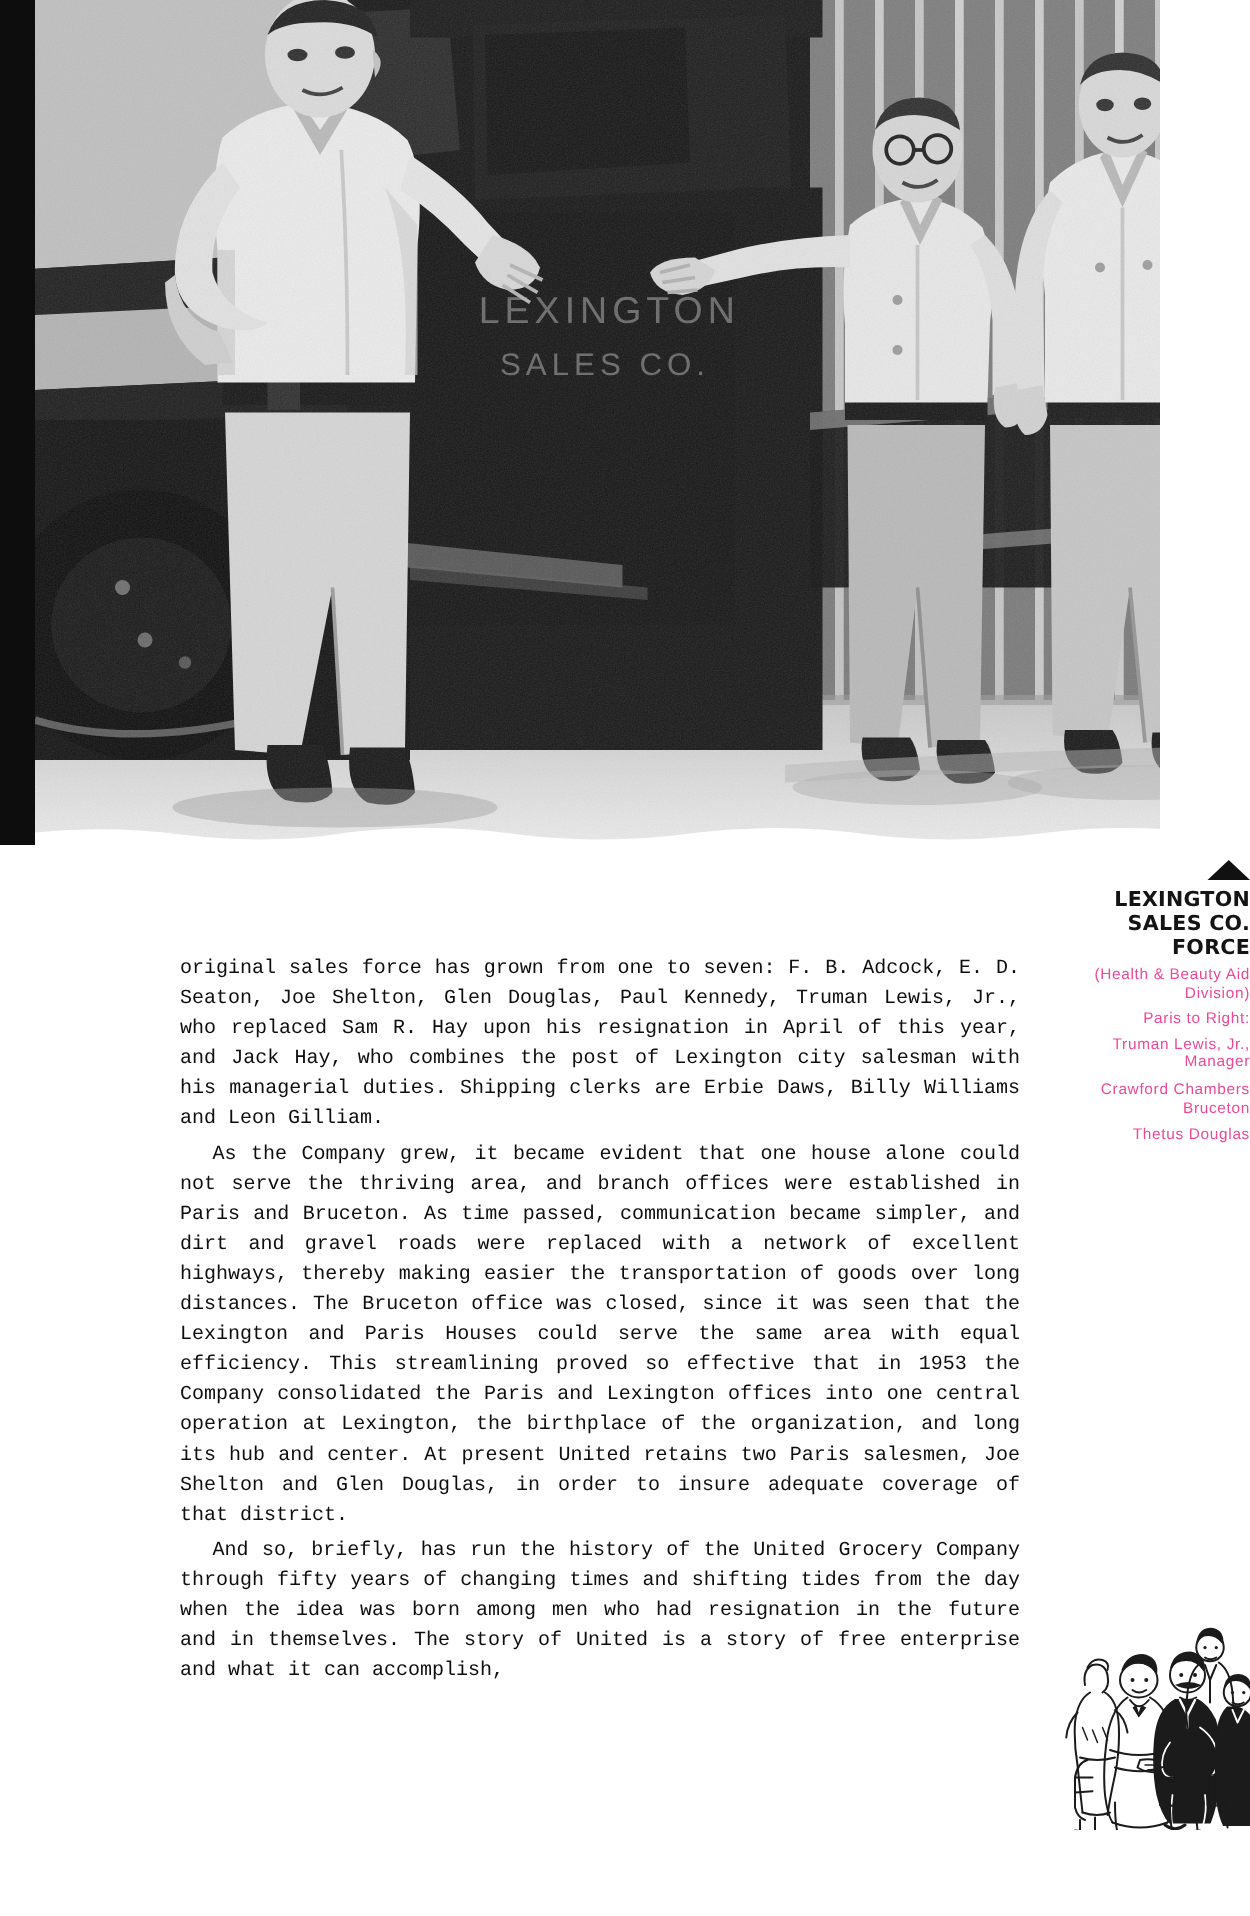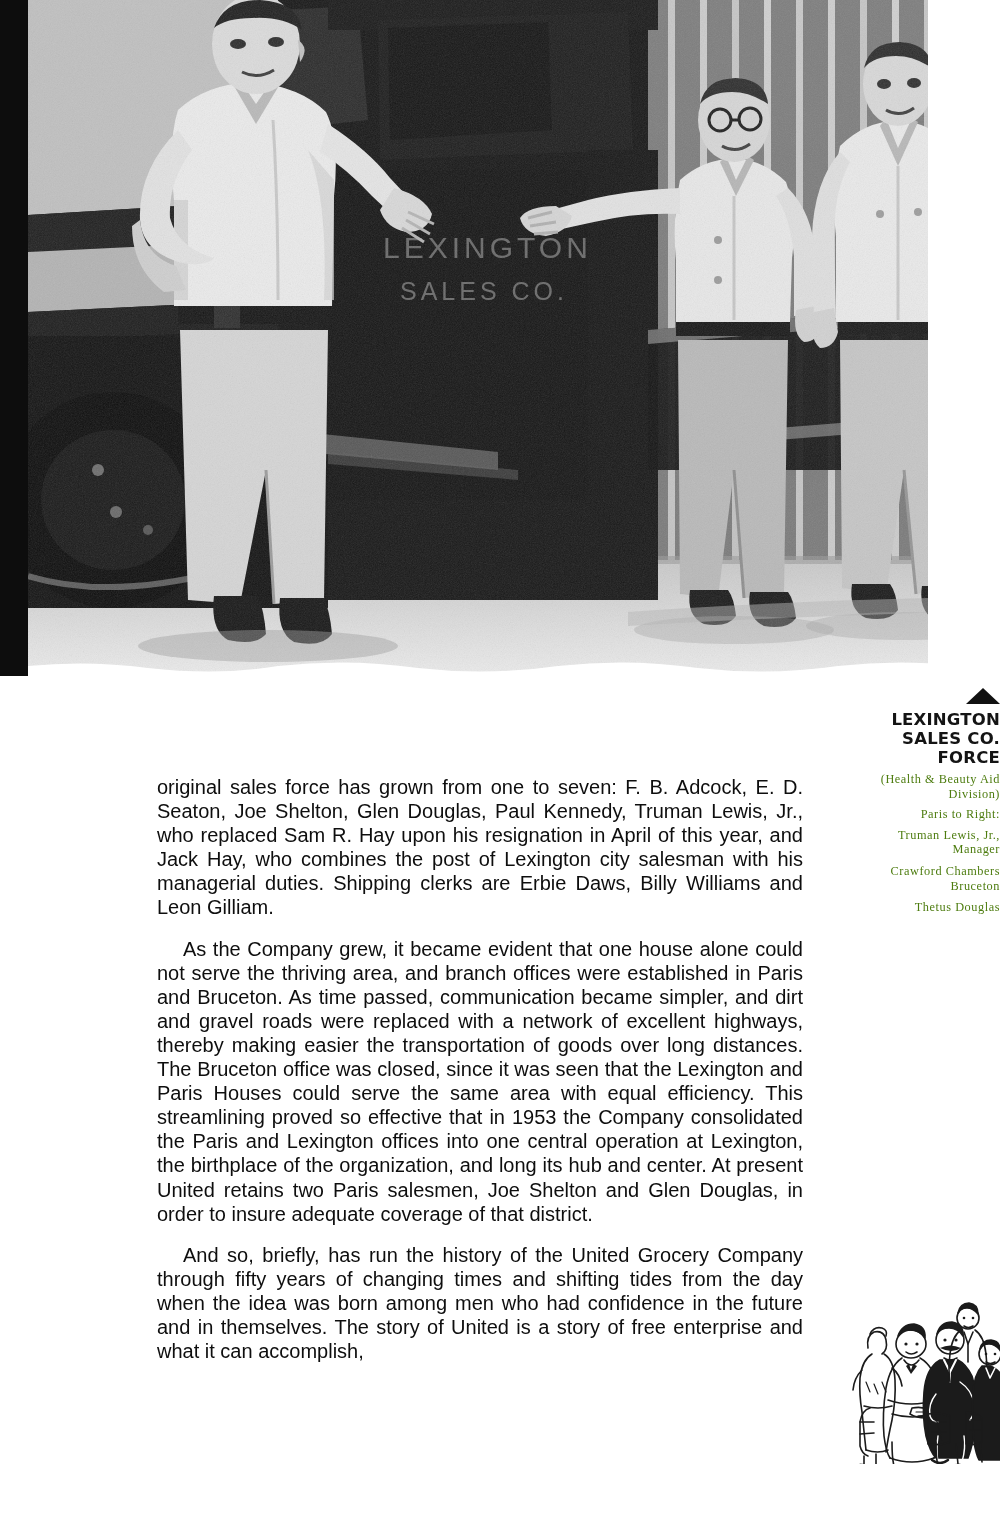--- a/index.html
+++ b/index.html
@@ -47,40 +47,40 @@
   .caption-title {
     font-family: "DejaVu Sans", sans-serif;
     font-weight: bold;
     font-size: 16.5px;
     line-height: 19px;
     letter-spacing: 0.2px;
     color: #141414;
     margin: 0 0 5px 0;
   }
   .caption-block {
-    font-family: Liberation Serif, serif;
+    font-family: Liberation Sans, sans-serif;
     font-size: 12.3px;
     line-height: 14.6px;
     letter-spacing: 0.55px;
-    color: #4d7c0f;
+    color: #ec4899;
     margin: 0 0 7px 0;
   }
   .caption-block.tight { margin-bottom: 6px; }
 
   
   .body-col {
     position: absolute;
     left: 140px;
     top: 758px;
     width: 680px;
   }
   .body-col p {
-    margin: 17px;
-    font-family: Liberation Sans, sans-serif;
-    font-size: 20px;
+    margin: 4px;
+    font-family: Liberation Mono, monospace;
+    font-size: 16px;
     line-height: 24.1px;
     text-align: justify;
     text-justify: inter-word;
     color: #0e0e0e;
     -webkit-hyphens: none;
     hyphens: none;
   }
   .body-col p + p { text-indent: 26px; margin-top: 0; }
   .body-col p:last-child { text-align: justify; }
 
@@ -322,21 +322,21 @@
       <div>Bruceton</div>
     </div>
     <div class="caption-block">
       <div>Thetus Douglas</div>
     </div>
   </div>
 
   <div class="body-col">
     <p>original sales force has grown from one to seven: F. B. Adcock, E. D. Seaton, Joe Shelton, Glen Douglas, Paul Kennedy, Truman Lewis, Jr., who replaced Sam R. Hay upon his resignation in April of this year, and Jack Hay, who combines the post of Lexington city salesman with his managerial duties. Shipping clerks are Erbie Daws, Billy Williams and Leon Gilliam.</p>
     <p>As the Company grew, it became evident that one house alone could not serve the thriving area, and branch offices were established in Paris and Bruceton. As time passed, communication became simpler, and dirt and gravel roads were replaced with a network of excellent highways, thereby making easier the transportation of goods over long distances. The Bruceton office was closed, since it was seen that the Lexington and Paris Houses could serve the same area with equal efficiency. This streamlining proved so effective that in 1953 the Company consolidated the Paris and Lexington offices into one central operation at Lexington, the birthplace of the organization, and long its hub and center. At present United retains two Paris salesmen, Joe Shelton and Glen Douglas, in order to insure adequate coverage of that district.</p>
-    <p>And so, briefly, has run the history of the United Grocery Company through fifty years of changing times and shifting tides from the day when the idea was born among men who had confidence in the future and in themselves. The story of United is a story of free enterprise and what it can accomplish,</p>
+    <p>And so, briefly, has run the history of the United Grocery Company through fifty years of changing times and shifting tides from the day when the idea was born among men who had resignation in the future and in themselves. The story of United is a story of free enterprise and what it can accomplish,</p>
   </div>
 
   <div class="illustration">
     <svg viewBox="0 0 160 168">
       <g stroke="#1b1b1b" fill="none" stroke-width="1.6" stroke-linecap="round" stroke-linejoin="round">
 
         <path d="M28 52 Q26 40 34 36 Q44 34 46 44 Q48 54 42 58"></path>
         <path d="M30 38 Q34 30 42 32 Q48 34 46 40"></path>
         <path d="M32 58 Q22 64 20 82 Q19 98 22 116 Q24 136 26 154"></path>
         <path d="M44 58 Q54 64 55 84 Q56 104 52 124 Q48 142 46 156"></path>

